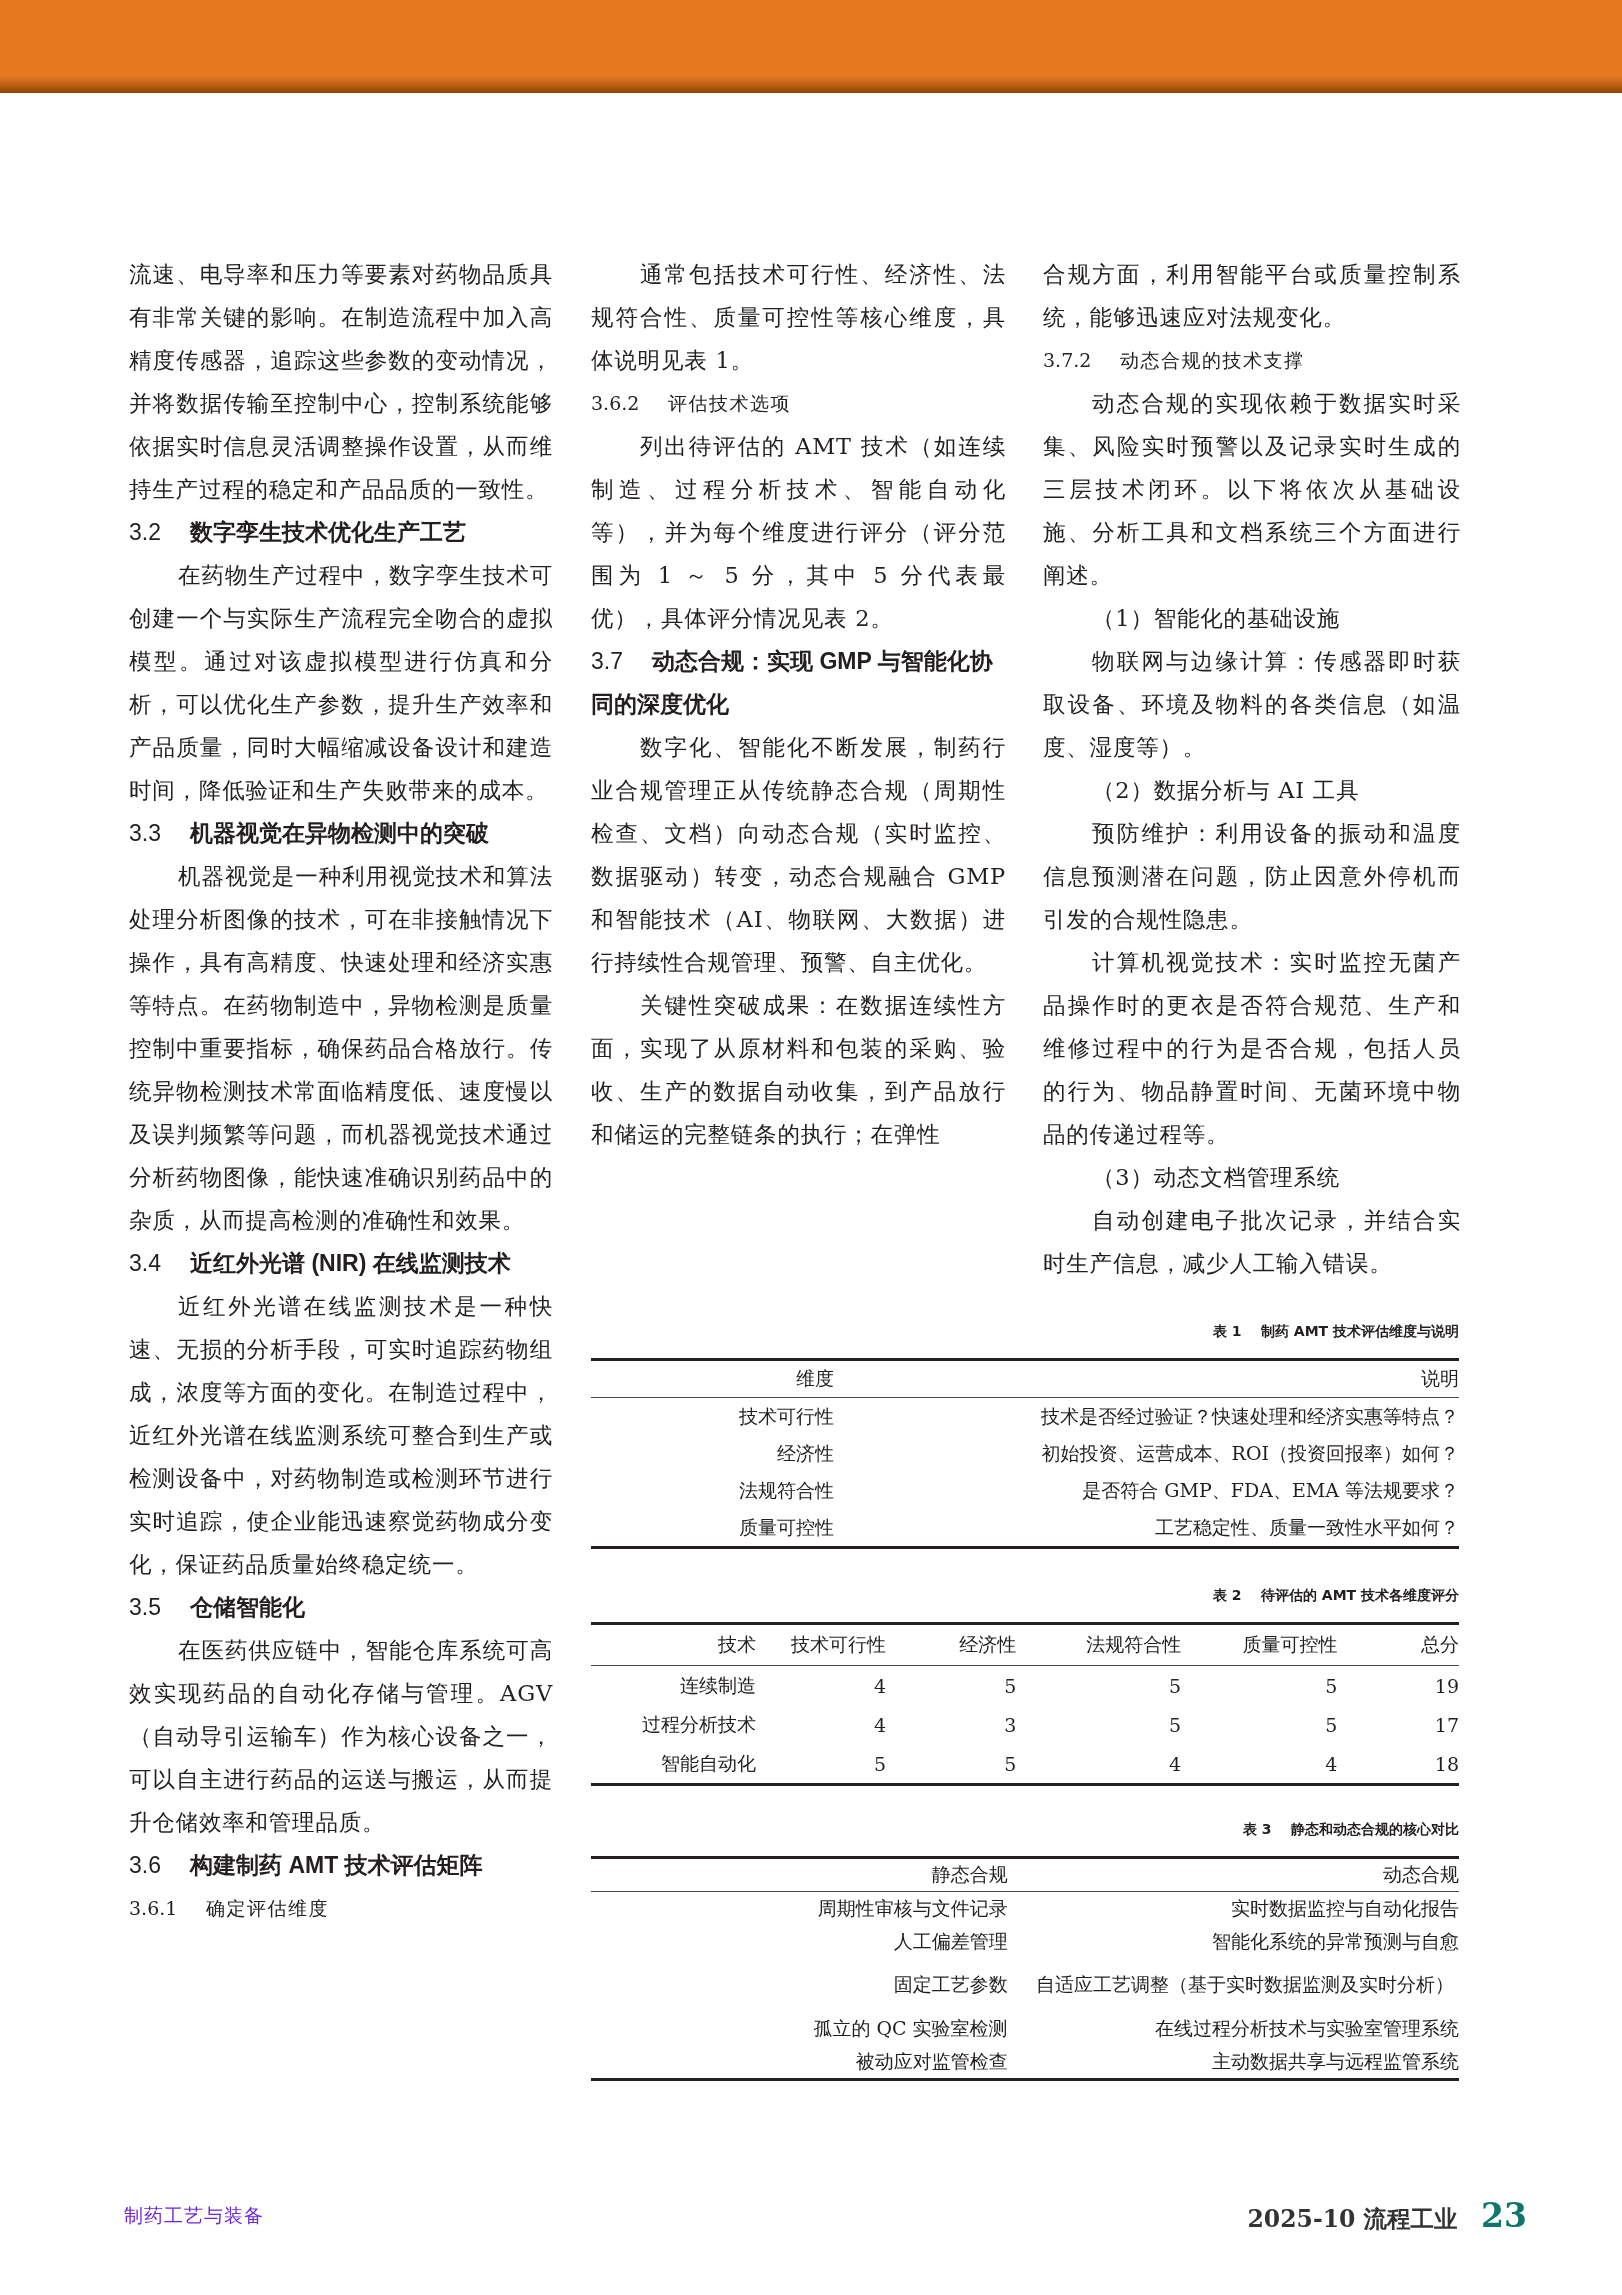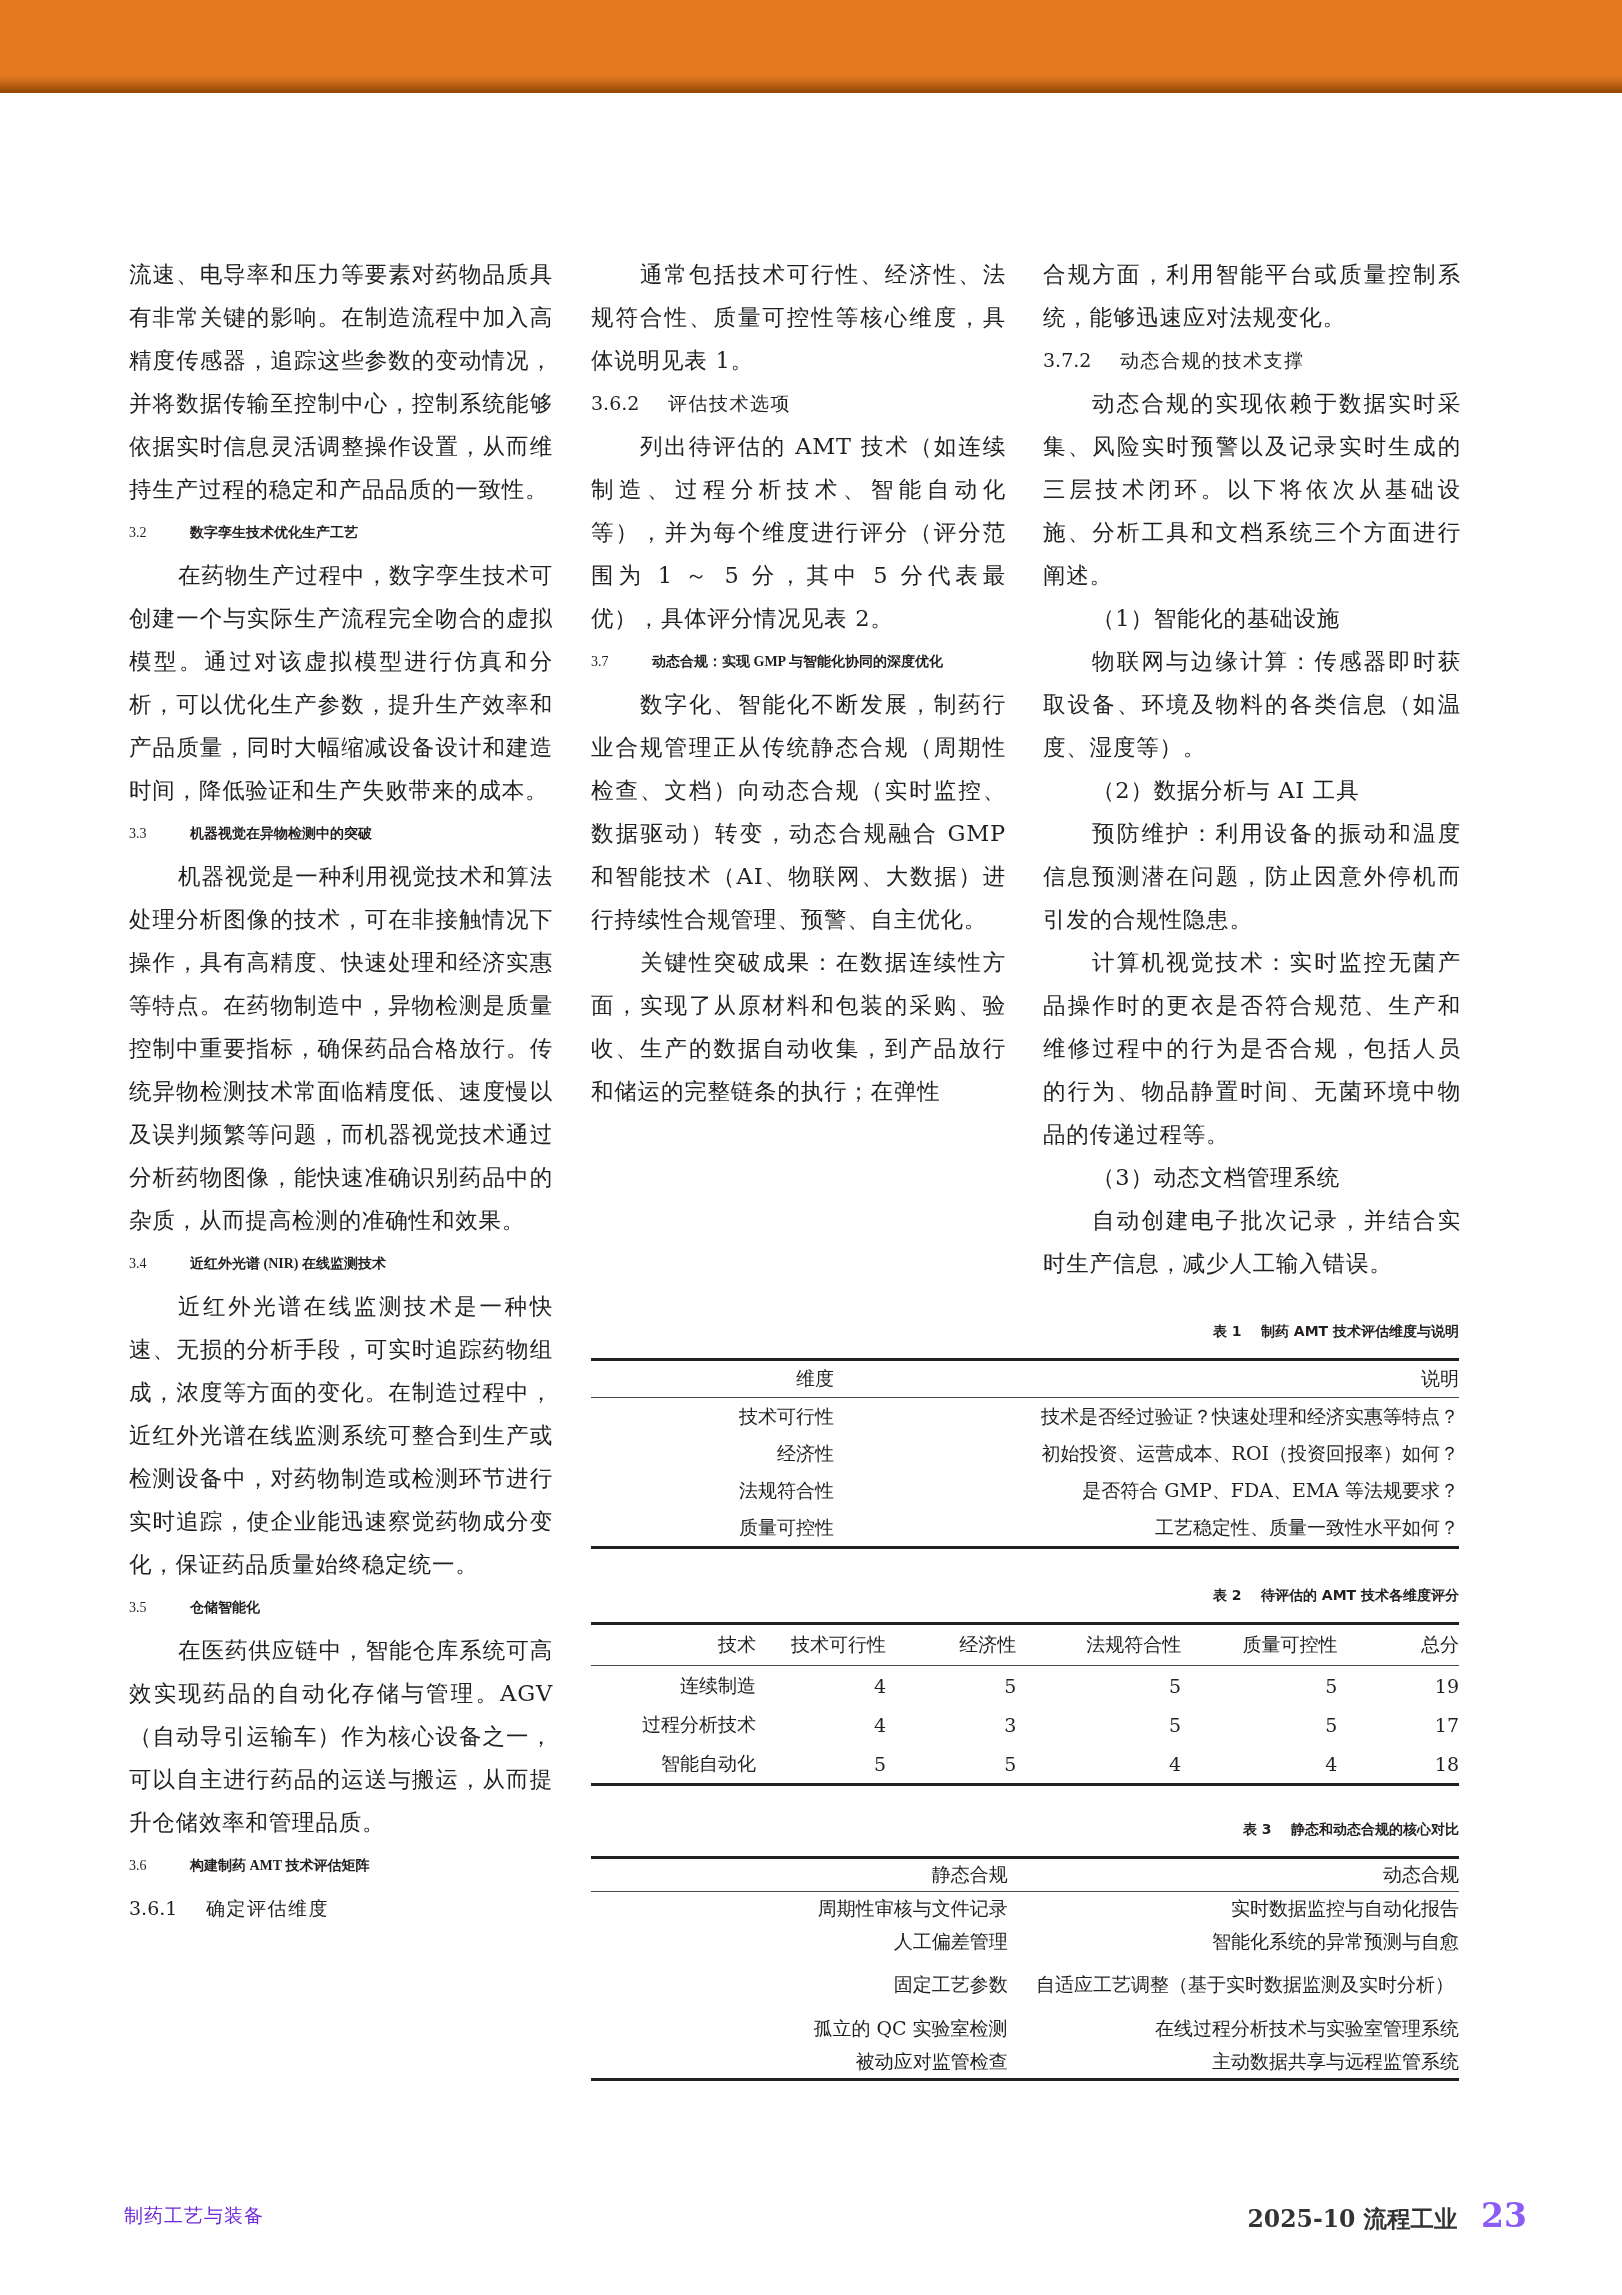--- a/index.html
+++ b/index.html
@@ -6,42 +6,42 @@
   body { width: 1623px; height: 2295px; position: relative; overflow: hidden;
          font-family: "DejaVu Serif", "Liberation Serif", serif; color: #231f20; }
   .banner { position: absolute; left: 0; top: 0; width: 1623px; height: 93px;
             background: linear-gradient(to bottom, #e4791f 0px, #e4791f 76px, #c9691a 82px, #8e4500 93px); }
   .col { position: absolute; top: 253px; font-size: 22.5px; line-height: 43px; }
   .col-left { left: 129px; width: 424px; }
   .col-mid { left: 591px; width: 415px; }
   .col-right { left: 1043px; width: 418px; }
   .col p { margin: 0; text-align: justify; text-align-last: left; letter-spacing: 0.8px; }
   .col p.ind { text-indent: 49px; }
-  .h2 { font-family: Liberation Serif, serif; font-weight: bold; font-size: 14px; margin: 0; }
+  .h2 { font-family: Liberation Sans, sans-serif; font-weight: bold; font-size: 23px; margin: 0; }
   .h2 .num { font-weight: normal; display: inline-block; width: 61px; }
   .h3 { margin: 0; font-size: 19px; letter-spacing: 1.5px; }
   .h3 .num { display: inline-block; width: 77px; letter-spacing: 0; }
   .sub { margin: 0; text-indent: 49px; }
 
   .tbl-wrap { position: absolute; left: 591px; width: 868px; }
   .tbl-caption { font-family: "DejaVu Sans", "Liberation Sans", sans-serif; font-weight: bold;
                  font-size: 14px; text-align: right; height: 33px; line-height: 33px; margin-bottom: 10.2px; }
   .tbl-caption .tno { margin-right: 19.4px; }
   table { width: 100%; border-collapse: collapse; font-size: 19px; }
   table thead tr { border-top: 3.1px solid #231f20; border-bottom: 1px solid #4a4a4a; }
   table tbody tr:last-child { border-bottom: 3.1px solid #231f20; }
   th, td { font-weight: normal; text-align: right; padding: 0; }
   #t1 th { height: 36px; } #t1 td { height: 37px; }
   #t2 th { height: 40px; } #t2 td { height: 39px; }
   #t3 th { height: 32px; } #t3 td { height: 33px; line-height: 1.15; }
   #t3 td.tall { height: 54px; }
 
   .footer-left { position: absolute; left: 124px; top: 2203px; font-size: 19px; font-weight: normal; color: #6d28d9; letter-spacing: 1px; }
   .footer-right { position: absolute; right: 96px; top: 2196px; font-size: 23.5px; font-weight: bold; color: #333; white-space: nowrap; }
-  .footer-right .pg { font-size: 33px; color: #8b5cf6; margin-left: 15.3px; }
+  .footer-right .pg { font-size: 33px; color: #0f766e; margin-left: 15.3px; }
 </style>
 </head>
 <body>
 
 <div class="banner"></div>
 
 <div class="col col-left">
   <p>流速、电导率和压力等要素对药物品质具有非常关键的影响。在制造流程中加入高精度传感器，追踪这些参数的变动情况，并将数据传输至控制中心，控制系统能够依据实时信息灵活调整操作设置，从而维持生产过程的稳定和产品品质的一致性。</p>
   <div class="h2"><span class="num">3.2</span><span>数字孪生技术优化生产工艺</span></div>
   <p class="ind">在药物生产过程中，数字孪生技术可创建一个与实际生产流程完全吻合的虚拟模型。通过对该虚拟模型进行仿真和分析，可以优化生产参数，提升生产效率和产品质量，同时大幅缩减设备设计和建造时间，降低验证和生产失败带来的成本。</p>

